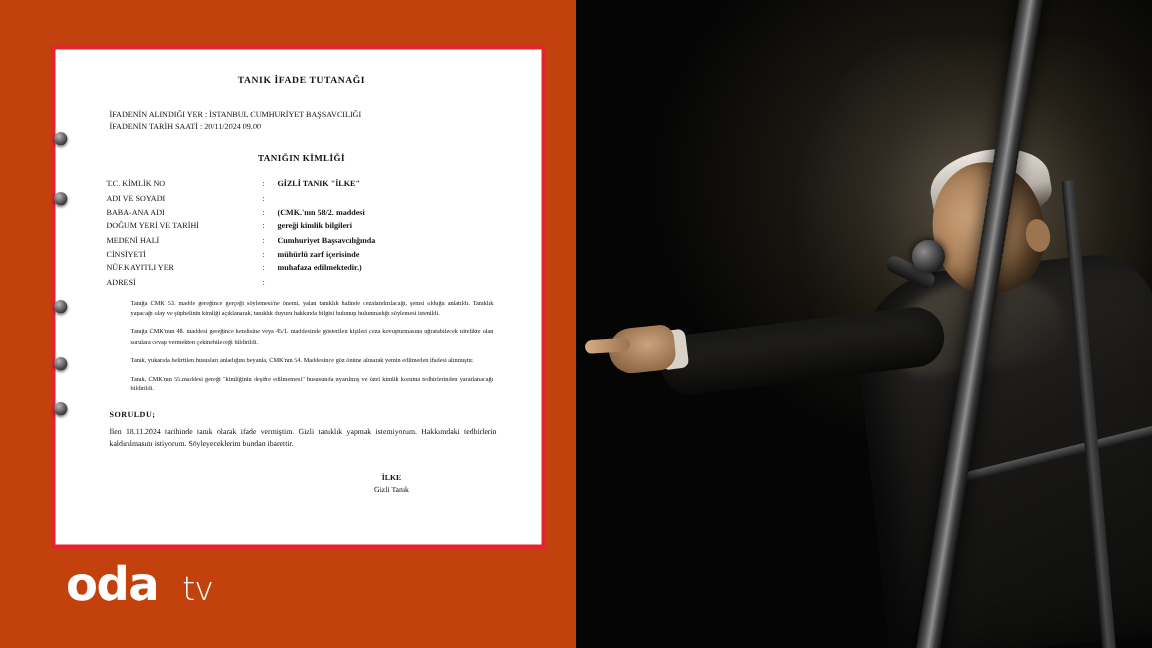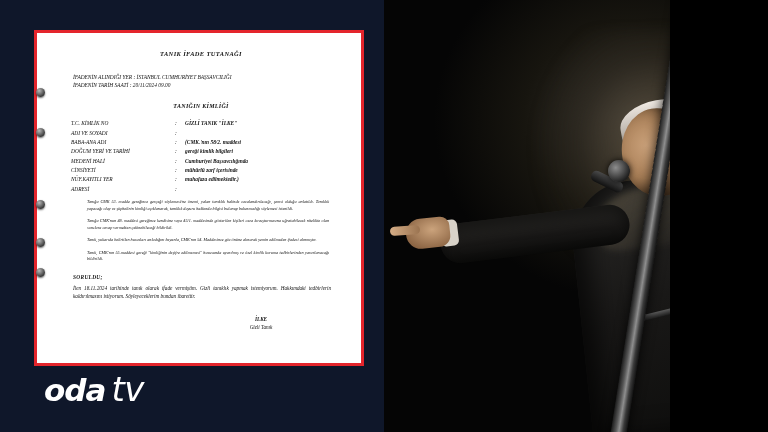--- a/index.html
+++ b/index.html
@@ -8,25 +8,24 @@
     background: #000;
   }
   body {
     width: 768px;
     height: 432px;
     overflow: hidden;
     font-family: "Liberation Sans", sans-serif;
   }
   .stage {
     position: relative;
-    width: 670px;
+    width: 768px;
     height: 432px;
-    background: #0f172a;
+    background: #c2410c;
     overflow: hidden;
-    font-style: italic;
   }
 
   
   .photo {
     position: absolute;
     left: 384px;
     top: 0;
     width: 384px;
     height: 432px;
     overflow: hidden;
@@ -277,25 +276,25 @@
     color: #ffffff;
     font-family: "DejaVu Sans", sans-serif;
   }
   .logo .oda {
     font-size: 31px;
     font-weight: bold;
     letter-spacing: -1px;
     line-height: 1;
   }
   .logo .tv {
-    font-size: 34px;
+    font-size: 22px;
     font-weight: 300;
     letter-spacing: -.5px;
     line-height: 1;
-    margin-left: 6px;
+    margin-left: 16px;
   }
 </style>
 </head>
 <body>
 
 <div class="stage">
 
   <div class="photo">
     <div class="glow"></div>
     <div class="figure">

